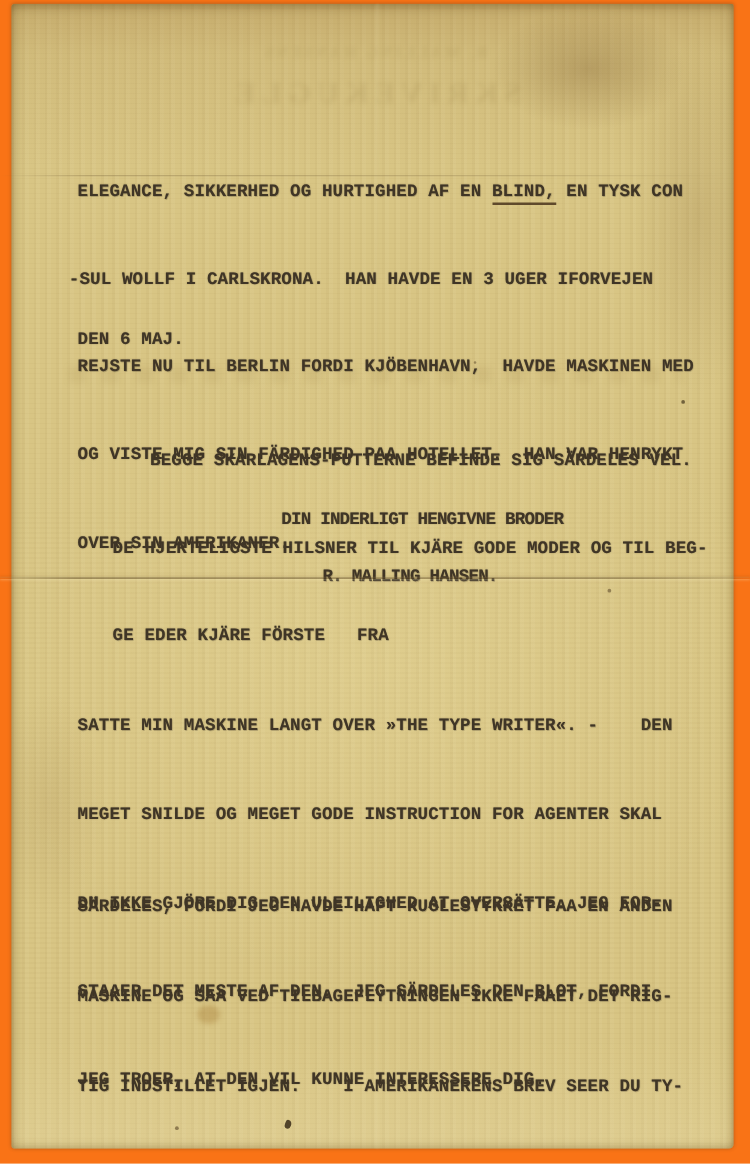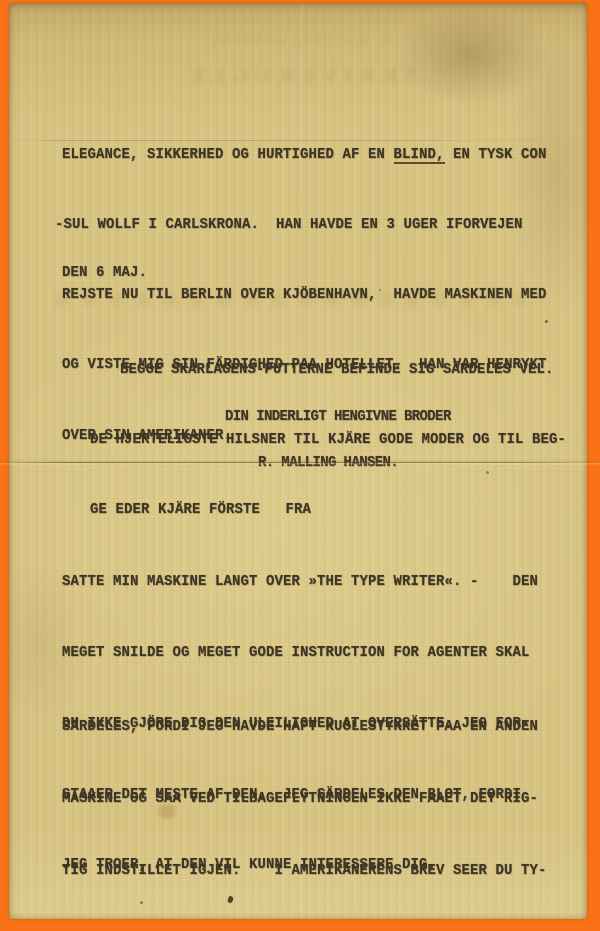--- a/index.html
+++ b/index.html
@@ -87,21 +87,21 @@
   <div class="speck speck-a"></div>
   <div class="speck speck-b"></div>
   <div class="speck speck-c"></div>
   <div class="speck speck-d"></div>
   <div class="speck speck-e"></div>
   <div class="stain-spot"></div>
 
   <div id="p1" class="para">
     <div class="tl"><span>ELEGANCE, SIKKERHED OG HURTIGHED AF EN </span><span class="u">BLIND,</span><span> EN TYSK CON</span></div>
     <div class="tl hang">-SUL WOLLF I CARLSKRONA.  HAN HAVDE EN 3 UGER IFORVEJEN</div>
-    <div class="tl">REJSTE NU TIL BERLIN OVER KJÖBENHAVN,  HAVDE MASKINEN MED</div>
+    <div class="tl">REJSTE NU TIL BERLIN FORDI KJÖBENHAVN,  HAVDE MASKINEN MED</div>
     <div class="tl">OG VISTE MIG SIN FÄRDIGHED PAA HOTELLET.  HAN VAR HENRYKT</div>
     <div class="tl">OVER SIN AMERIKANER.</div>
   </div>
 
   <div id="dateline" class="para">DEN 6 MAJ.</div>
 
   <div id="p2" class="para">
     <div class="tl ind30">BEGGE SKARLAGENS-PUTTERNE BEFINDE SIG SÄRDELES VEL.</div>
     <div class="tl">DE HJERTELIGSTE HILSNER TIL KJÄRE GODE MODER OG TIL BEG-</div>
     <div class="tl">GE EDER KJÄRE FÖRSTE   FRA</div>

